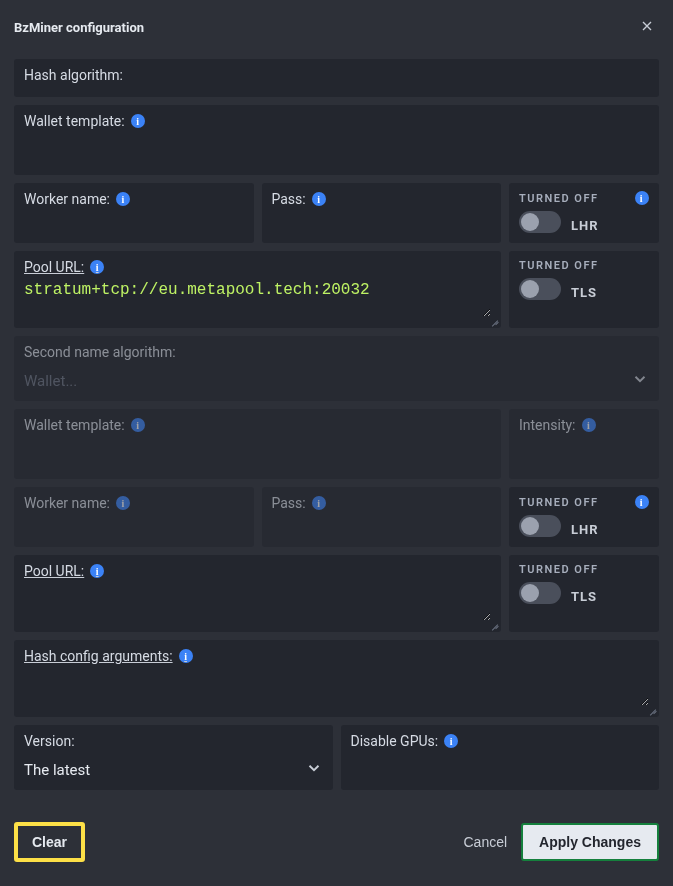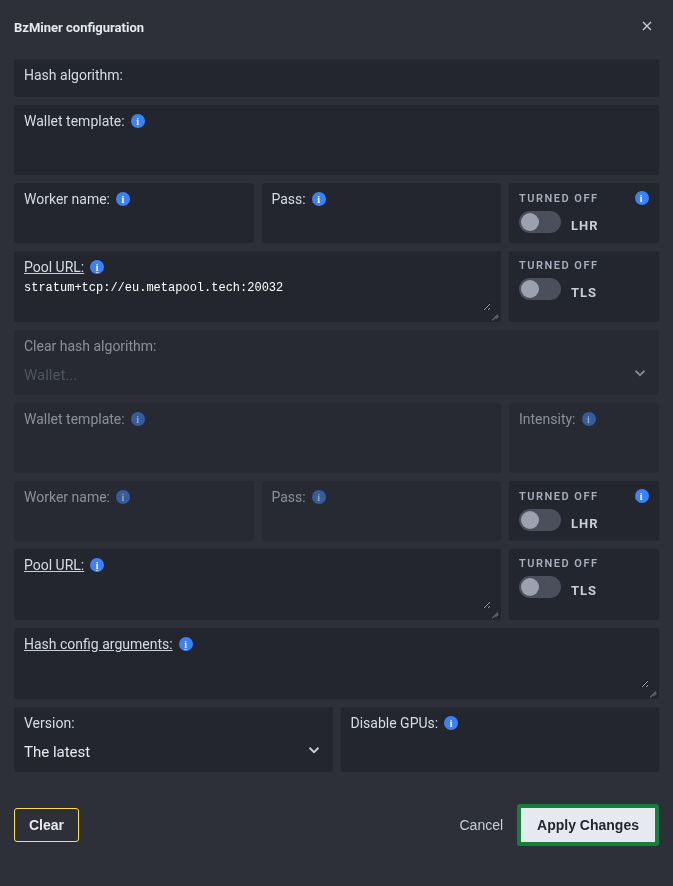--- a/index.html
+++ b/index.html
@@ -81,23 +81,23 @@
     color: #e6eaf0;
     font-family: "Courier New", monospace;
     font-size: 14px;
     padding: 4px 0 2px 0;
   }
   .textarea {
     width: 100%;
     background: transparent;
     border: none;
     outline: none;
-    color: #ffffff;
+    color: #bef264;
     font-family: "Courier New", monospace;
-    font-size: 12px;
+    font-size: 16px;
     resize: vertical;
     min-height: 30px;
   }
   .resize-card { position: relative; text-decoration: underline; }
   .resize-handle {
     position: absolute;
     right: 2px; bottom: 2px;
     width: 10px; height: 10px;
     pointer-events: none;
   }
@@ -163,40 +163,40 @@
     align-items: center;
     padding-top: 24px;
   }
   .footer-right {
     display: flex;
     gap: 14px;
     align-items: center;
     margin-left: 32px;
   }
   .btn {
-    border: 1px solid #fde047;
+    border: 4px solid #fde047;
     background: #2d3038;
     color: #e6eaf0;
     padding: 8px 14px;
     border-radius: 3px;
     cursor: pointer;
     font-size: 14px;
     font-weight: 600;
   }
   .btn-text {
     background: none;
     border: none;
     color: #c8cdd6;
     cursor: pointer;
     font-size: 14px;
   }
   .btn-primary {
     background: #e6eaf0;
     color: #23262e;
-    border: 4px solid #15803d;
+    border: 2px solid #15803d;
     padding: 9px 16px;
     border-radius: 3px;
     cursor: pointer;
     font-size: 14px;
     font-weight: 600;
   }
 </style>
 </head>
 <body>
 
@@ -274,21 +274,21 @@
             <div class="toggle-knob"></div>
           </div>
         <span class="toggle-label">TLS</span>
       </div>
     </div>
   </div>
 
   <div class="section-disabled">
     <div class="card">
       <div class="label-row">
-        <span>Clear hash algorithm:</span>
+        <span>Second name algorithm:</span>
       </div>
       <div class="select-row">
         <span class="select-value placeholder">Wallet...</span>
         <span class="chevron">
           <svg viewBox="0 0 24 24" fill="none" stroke="currentColor" stroke-width="2.5">
               <path d="M6 9l6 6 6-6"></path>
             </svg>
         </span>
       </div>
     </div>

